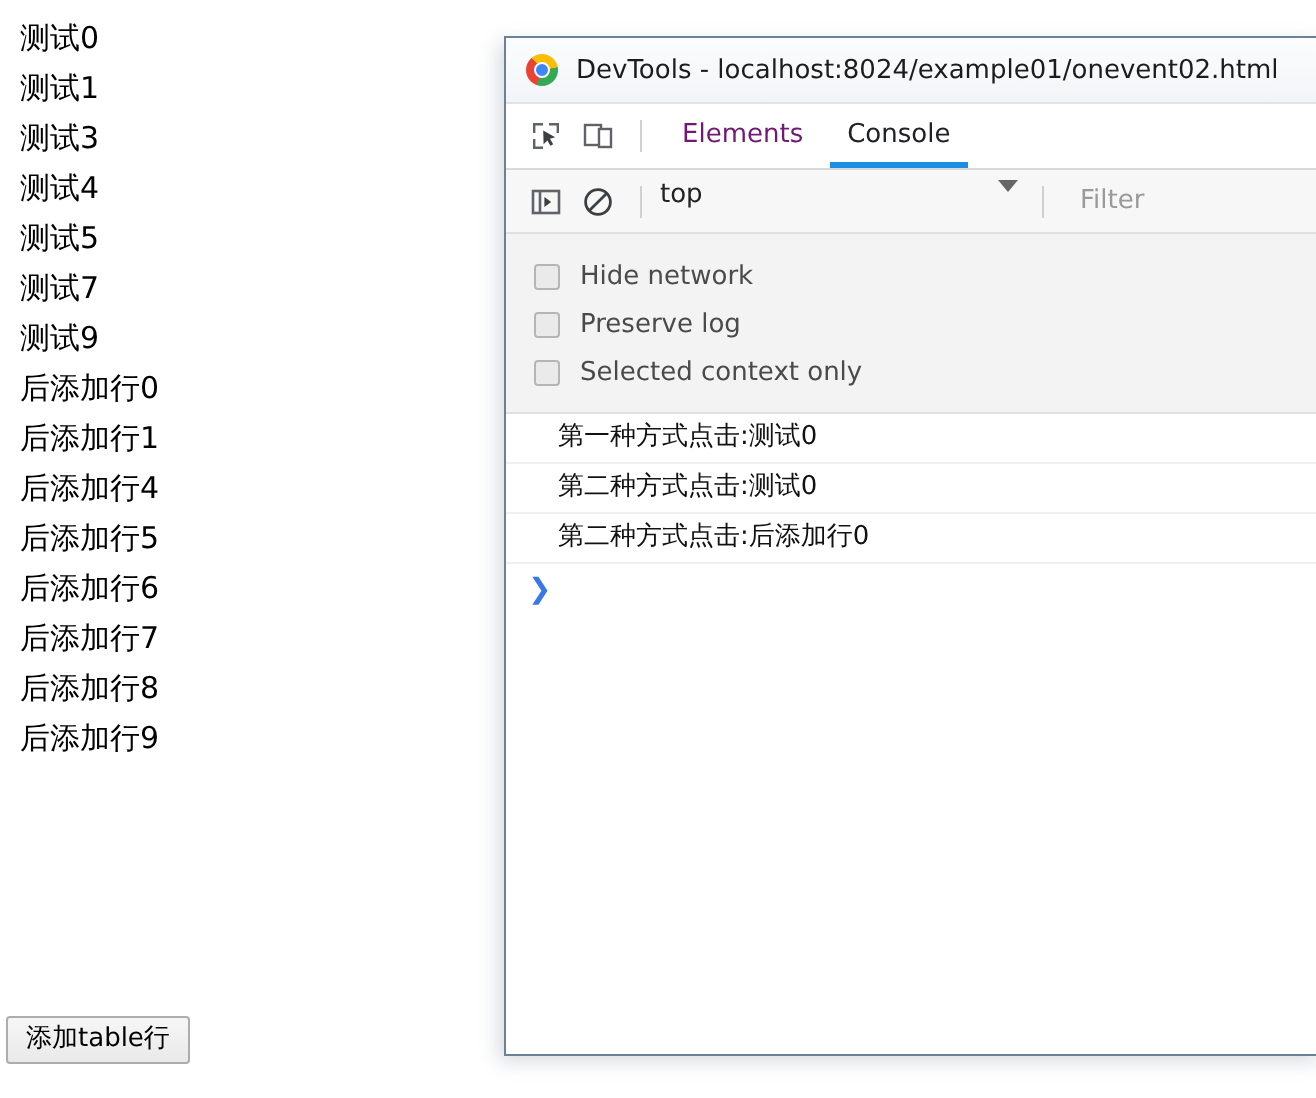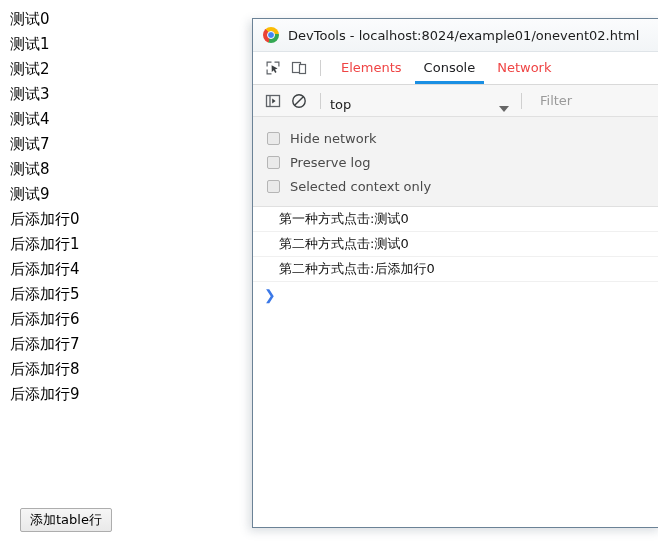--- a/index.html
+++ b/index.html
@@ -33,21 +33,21 @@
   .page-row {
     font-size: 15px;
     line-height: 25px;
     height: 25px;
     color: #000000;
     white-space: nowrap;
     font-family: "DejaVu Sans", "Liberation Sans", sans-serif;
   }
   .add-btn-wrap {
     position: absolute;
-    left: 20px;
+    left: 3px;
     top: 508px;
     border-radius: 11px;
   }
   .add-btn {
     font-family: "DejaVu Sans", "Liberation Sans", sans-serif;
     font-size: 13px;
     color: #000000;
     background: linear-gradient(#f6f6f6, #e9e9e9);
     border: 1px solid #adadad;
     border-radius: 2px;
@@ -129,21 +129,21 @@
   }
   .tb-sep {
     width: 1px;
     height: 16px;
     background: #d0d0d0;
     margin: 0 9px 0 6px;
     flex: 0 0 auto;
   }
   .dt-tab {
     font-size: 13px;
-    color: #ef4444;
+    color: #701a75;
     padding: 0 11px;
     height: 32px;
     line-height: 32px;
     position: relative;
     cursor: pointer;
     font-family: "DejaVu Sans", "Liberation Sans", sans-serif;
   }
   .dt-tab.active { color: #202124; text-align: center; }
   .dt-tab.active::after {
     content: "";
@@ -159,21 +159,21 @@
     height: 32px;
     background: #f7f7f7;
     border-bottom: 1px solid #e0e0e0;
     display: flex;
     align-items: center;
     padding-left: 9px;
     box-sizing: border-box;
   }
   .ctx-select {
     display: flex;
-    align-items: flex-end;
+    align-items: flex-start;
     width: 185px;
     height: 22px;
     cursor: pointer;
     flex: 0 0 auto;
   }
   .ctx-label {
     font-size: 13px;
     color: #222;
     flex: 1 1 auto;
     font-family: "DejaVu Sans", "Liberation Sans", sans-serif;
@@ -251,25 +251,24 @@
     font-family: "DejaVu Sans", "Liberation Sans", sans-serif;
   }
 </style>
 </head>
 <body>
 
 <div id="page-area">
   <div class="row-list">
     <div class="page-row">测试0</div>
     <div class="page-row">测试1</div>
-    <div class="page-row">测试2</div>
     <div class="page-row">测试3</div>
     <div class="page-row">测试4</div>
+    <div class="page-row">测试5</div>
     <div class="page-row">测试7</div>
-    <div class="page-row">测试8</div>
     <div class="page-row">测试9</div>
     <div class="page-row">后添加行0</div>
     <div class="page-row">后添加行1</div>
     <div class="page-row">后添加行4</div>
     <div class="page-row">后添加行5</div>
     <div class="page-row">后添加行6</div>
     <div class="page-row">后添加行7</div>
     <div class="page-row">后添加行8</div>
     <div class="page-row">后添加行9</div>
   </div>
@@ -296,21 +295,20 @@
     </div>
     <div class="tb-icon">
       <svg width="16" height="16" viewBox="0 0 16 16">
         <rect x="1.5" y="2.5" width="8" height="10" fill="none" stroke="#5f6368" stroke-width="1.2"></rect>
         <rect x="8.5" y="4.5" width="6" height="9" fill="#ffffff" stroke="#5f6368" stroke-width="1.2"></rect>
       </svg>
     </div>
     <div class="tb-sep"></div>
     <div class="dt-tab">Elements</div>
     <div class="dt-tab active">Console</div>
-    <div class="dt-tab">Network</div>
   </div>
 
   <div class="dt-consolebar">
     <div class="tb-icon">
       <svg width="16" height="16" viewBox="0 0 16 16">
         <rect x="1.5" y="2.5" width="13" height="11" fill="none" stroke="#5f6368" stroke-width="1.3"></rect>
         <line x1="5" y1="2.5" x2="5" y2="13.5" stroke="#5f6368" stroke-width="1.3"></line>
         <path d="M7.2 5.5l3.4 2.5-3.4 2.5z" fill="#3c4043"></path>
       </svg>
     </div>

